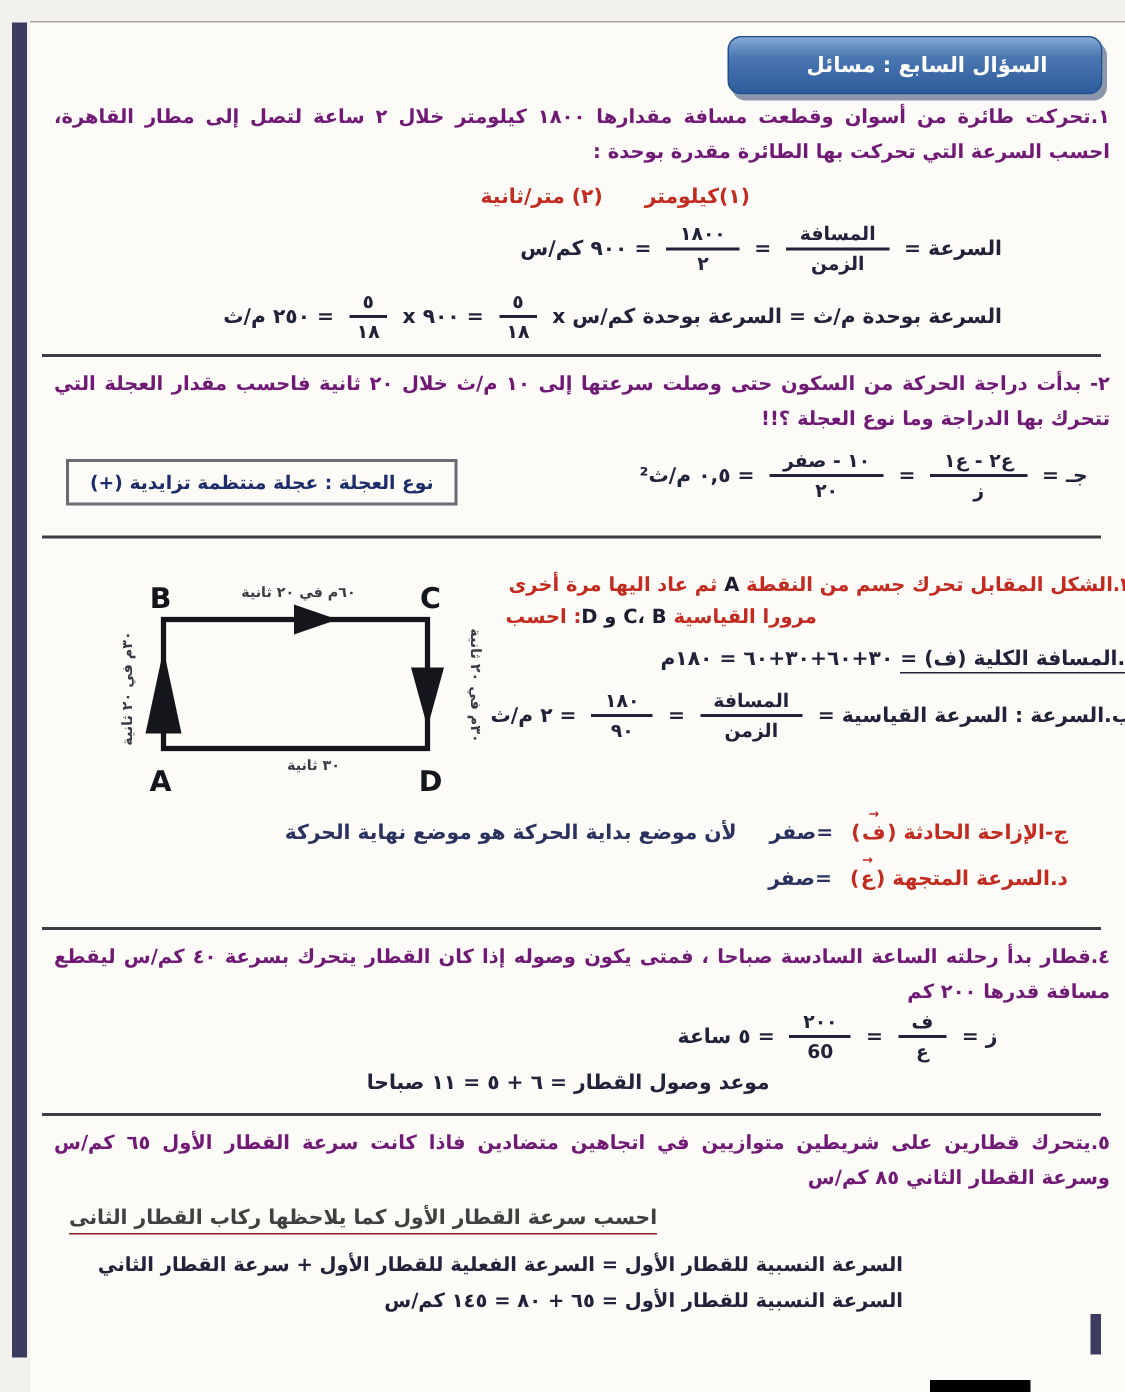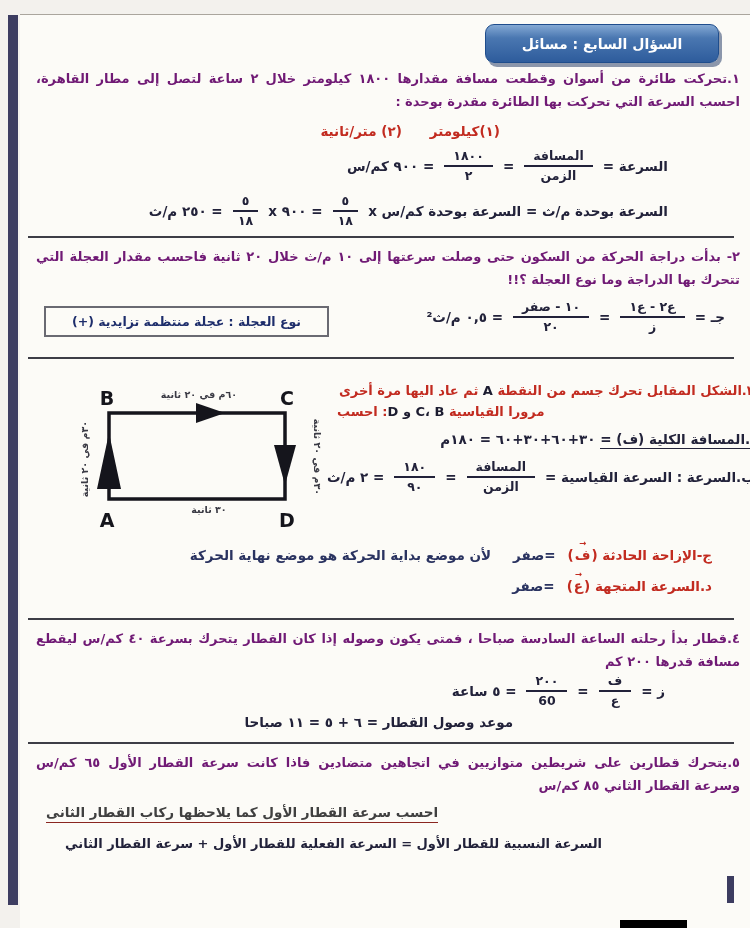--- a/index.html
+++ b/index.html
@@ -11,40 +11,40 @@
   .side-bar{position:absolute;left:8px;top:15px;width:10px;height:890px;background:#3c3c60;}
   .page{
     position:absolute;left:20px;top:14px;width:730px;height:914px;
     background:#fcfbf7;border-top:1.5px solid #aaa59d;
   }
   .header-box{
     position:absolute;left:465px;top:9px;width:232px;height:37px;border-radius:9px;
     background:linear-gradient(180deg,#84a9d4 0%,#4a77b1 35%,#2e5c9c 100%);
     border:1px solid #1f4d8c;box-shadow:3px 4px 0 rgba(25,50,95,0.5);
     color:#ffffff;display:flex;align-items:center;justify-content:center;
-    font-size:14px;font-weight:bold;direction:rtl;
+    font-size:14px;font-weight:bold;direction:rtl;padding-left:16px;
   }
   .stmt{
     position:absolute;direction:rtl;text-align:justify;color:#701a75;
     font-weight:bold;font-size:13px;line-height:1.8;
   }
   .opts{
     position:absolute;display:flex;direction:rtl;gap:28px;color:#c22b20;
     font-weight:bold;font-size:13.5px;
   }
   .eq{
     position:absolute;direction:rtl;display:flex;align-items:center;gap:10px;
     color:#22223a;font-weight:bold;font-size:13.5px;white-space:nowrap;
   }
   .frac{display:inline-flex;flex-direction:column;align-items:center;vertical-align:middle;font-size:12.5px;line-height:1.25;}
   .frac .num{padding:0 9px 1px;border-bottom:2px solid #22223a;text-align:right;}
   .frac .den{padding-top:1px;}
   .hr{position:absolute;left:8px;width:706px;height:2px;background:#3d3d46;}
   .typebox{
-    position:absolute;border:2px solid #6a6a72;padding:6px 26px;
+    position:absolute;border:2px solid #6a6a72;padding:6px 14px;
     color:#1d2d6b;font-weight:bold;font-size:12.5px;direction:rtl;background:transparent;text-align:center;
   }
   .p3-flex{position:absolute;top:360px;left:15px;right:8px;display:flex;}
   .diagram-wrap{width:250px;margin-left:42px;flex:none;padding-top:12px;}
   .p3-text{flex:1;direction:rtl;text-align:right;padding-top:4px;}
   .p3-stmt{color:#c22b20;font-weight:bold;font-size:13px;line-height:1.8;}
   .p3-stmt2{direction:ltr;text-align:left;padding-left:10px;color:#c22b20;font-weight:bold;font-size:13px;margin-top:2px;}
   .p3-stmt2 .navy-pts{color:#1c1c30;}
   .sol-a{margin-top:12px;color:#22223a;font-weight:bold;font-size:13.5px;direction:rtl;}
   .sol-a .ul{border-bottom:1.5px solid #22223a;padding-bottom:1px;}
@@ -213,18 +213,19 @@
   </div>
 
   <div class="hr" style="top:727px;"></div>
 
   <div class="stmt" style="top:736px;right:10px;left:16px;">٥.يتحرك قطارين على شريطين متوازيين في اتجاهين متضادين فاذا كانت سرعة القطار الأول ٦٥ كم/س وسرعة القطار الثاني ٨٥ كم/س</div>
 
   <div class="question-ul" style="top:789px;left:26px;">احسب سرعة القطار الأول كما يلاحظها ركاب القطار الثانى</div>
 
   <div class="p5sols" style="top:821px;right:148px;left:40px;text-align:right;">
     <div>السرعة النسبية للقطار الأول = السرعة الفعلية للقطار الأول  +  سرعة القطار الثاني</div>
+    <div class="l2">السرعة النسبية للقطار الأول = ٦٥  +  ٨٠  =  ١٤٥  كم/س</div>
   </div>
 
 </div>
 
 <div class="black-mark"></div>
 <div class="right-mark"></div>
 
 </body></html>

